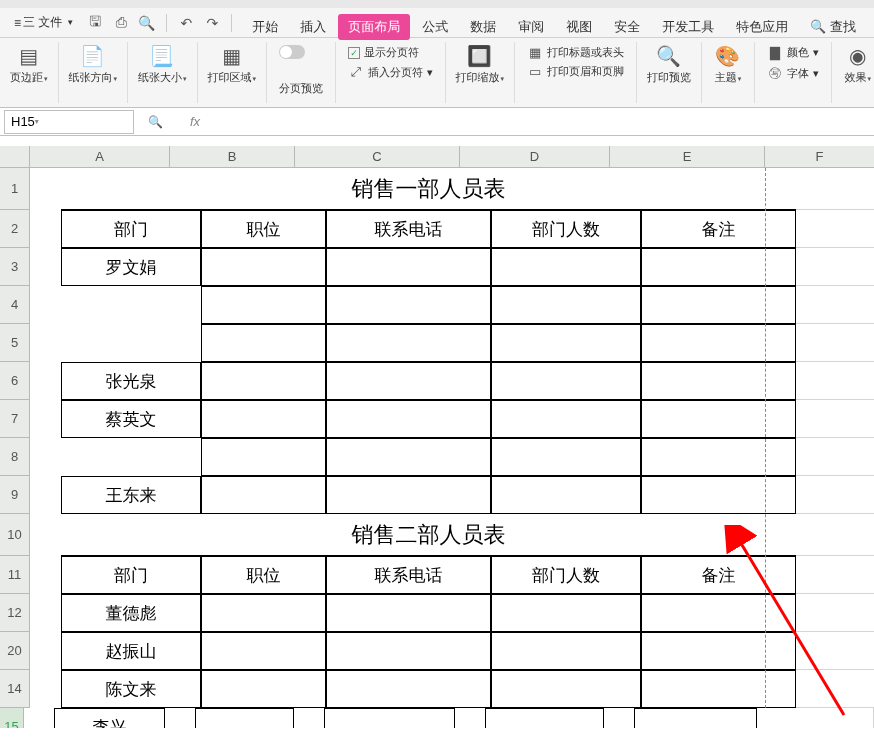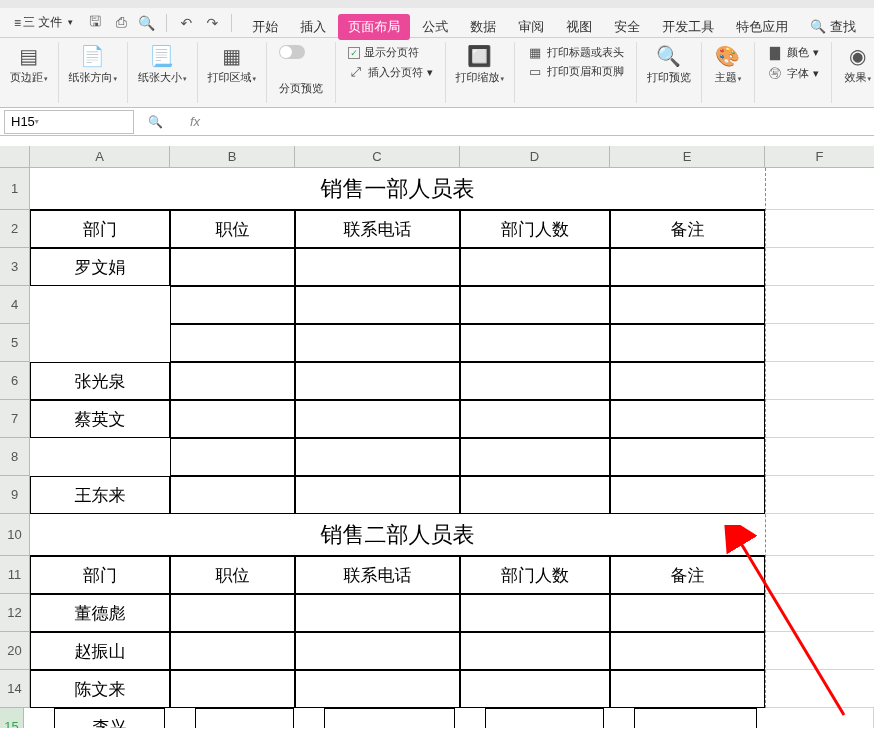--- a/index.html
+++ b/index.html
@@ -325,21 +325,21 @@
       <div class="grid-row rH">
         <div class="cell tbl-cell cA">王东来</div>
         <div class="cell tbl-cell cB"></div>
         <div class="cell tbl-cell cC"></div>
         <div class="cell tbl-cell cD"></div>
         <div class="cell tbl-cell cE"></div>
         <div class="cell cF"></div>
       </div>
 
       <div class="grid-row rTitle">
-        <div class="cell tbl-title" style="width:735px;">销售二部人员表</div>
+        <div class="cell tbl-title" style="width:735px;margin-left:31px;">销售二部人员表</div>
         <div class="cell cF rTitle"></div>
       </div>
 
       <div class="grid-row rH">
         <div class="cell tbl-cell cA">部门</div>
         <div class="cell tbl-cell cB">职位</div>
         <div class="cell tbl-cell cC">联系电话</div>
         <div class="cell tbl-cell cD">部门人数</div>
         <div class="cell tbl-cell cE">备注</div>
         <div class="cell cF"></div>

